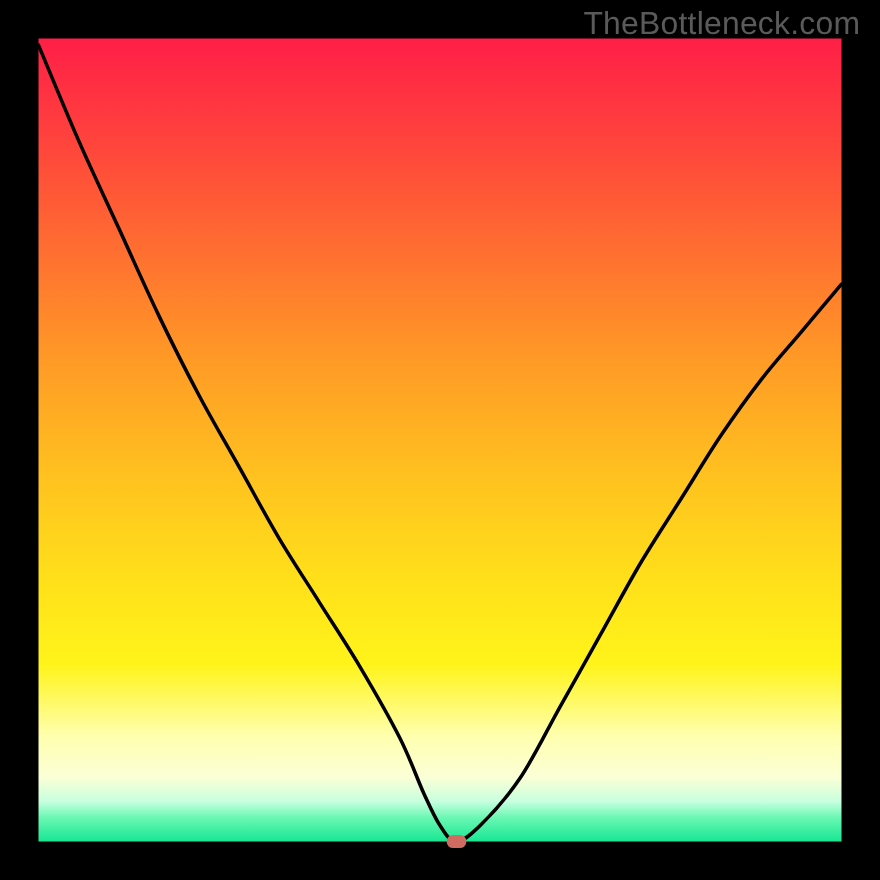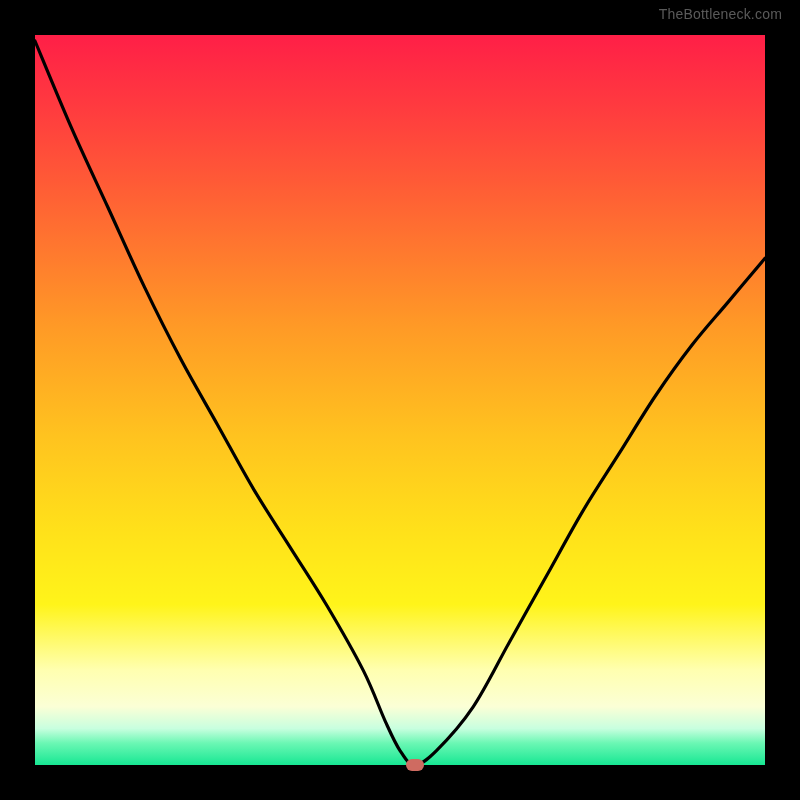--- a/index.html
+++ b/index.html
@@ -14,21 +14,21 @@
     position: relative;
     width: 800px;
     height: 800px;
     background: #000;
   }
   .watermark {
     position: absolute;
     top: 6px;
     right: 18px;
     color: #5a5a5a;
-    font-size: 14px;
+    font-size: 29px;
     font-weight: 500;
     letter-spacing: 0.2px;
     z-index: 5;
   }
   .plot {
     position: absolute;
     left: 35px;
     top: 35px;
     width: 730px;
     height: 730px;

